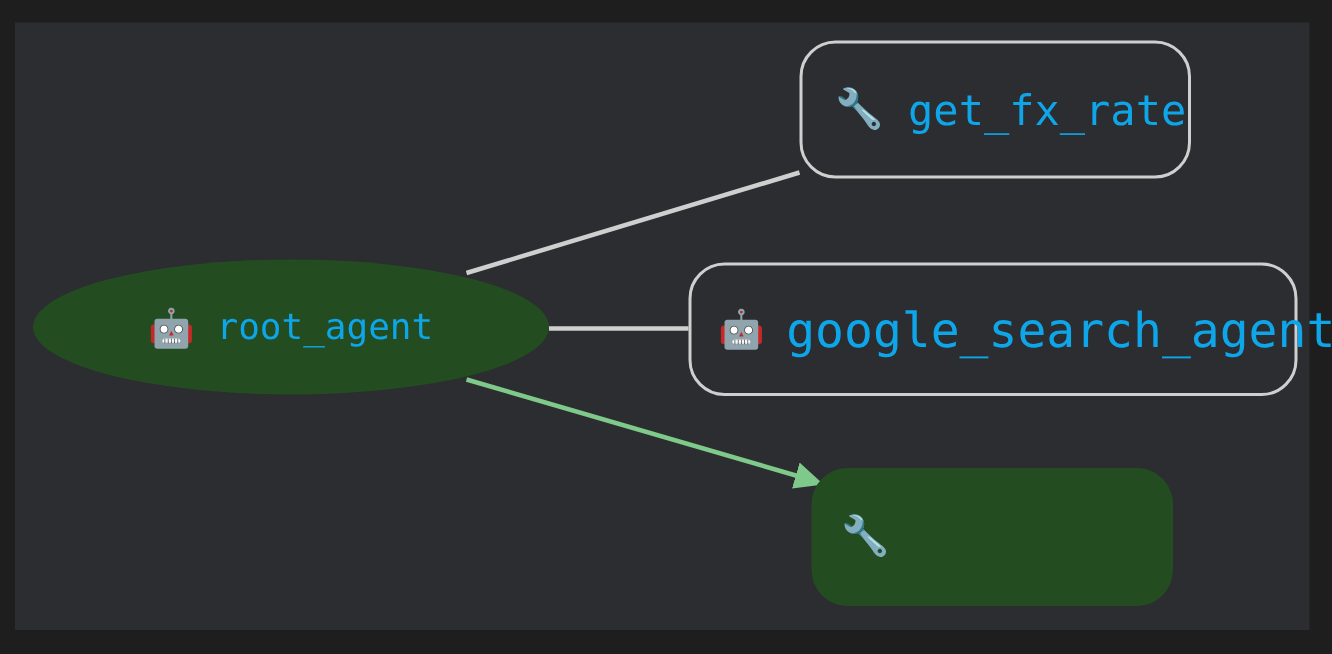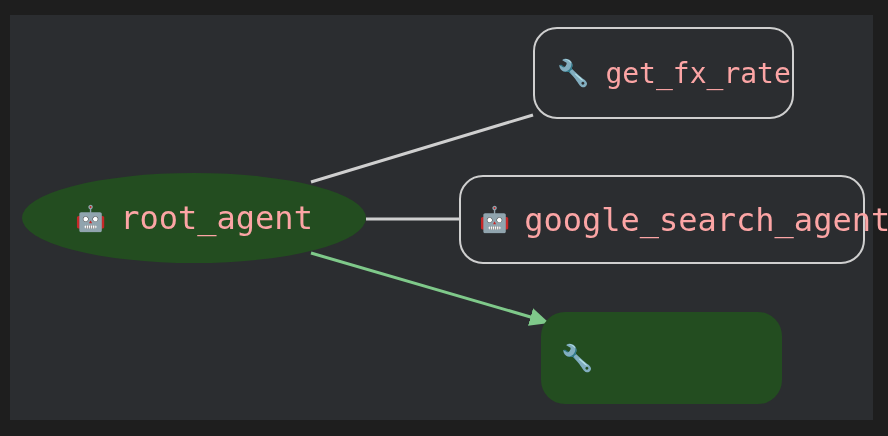--- a/index.html
+++ b/index.html
@@ -37,37 +37,37 @@
     align-items: center;
     box-sizing: border-box;
     white-space: nowrap;
   }
   .node .emoji {
     font-family: "DejaVu Sans", sans-serif;
     line-height: 1;
     display: inline-block;
   }
   .node .label {
-    color: #fca5a5;
+    color: #0ea5e9;
     font-family: "DejaVu Sans Mono", "Liberation Mono", monospace;
     letter-spacing: 0px;
   }
 
   
   #node-root-agent {
     left: 22px;
     top: 173px;
     width: 344px;
     height: 90px;
     border-radius: 50% / 50%;
     background: #234d20;
     justify-content: center;
   }
   #node-root-agent .emoji { font-size: 25px; margin-right: 14px; }
-  #node-root-agent .label { font-size: 32px; text-align: center; }
+  #node-root-agent .label { font-size: 24px; text-align: center; }
 
   
   #node-get-fx-rate {
     left: 533px;
     top: 27px;
     width: 261px;
     height: 92px;
     border-radius: 24px;
     border: 2px solid #cfcfcf;
     background: #2b2d30;

